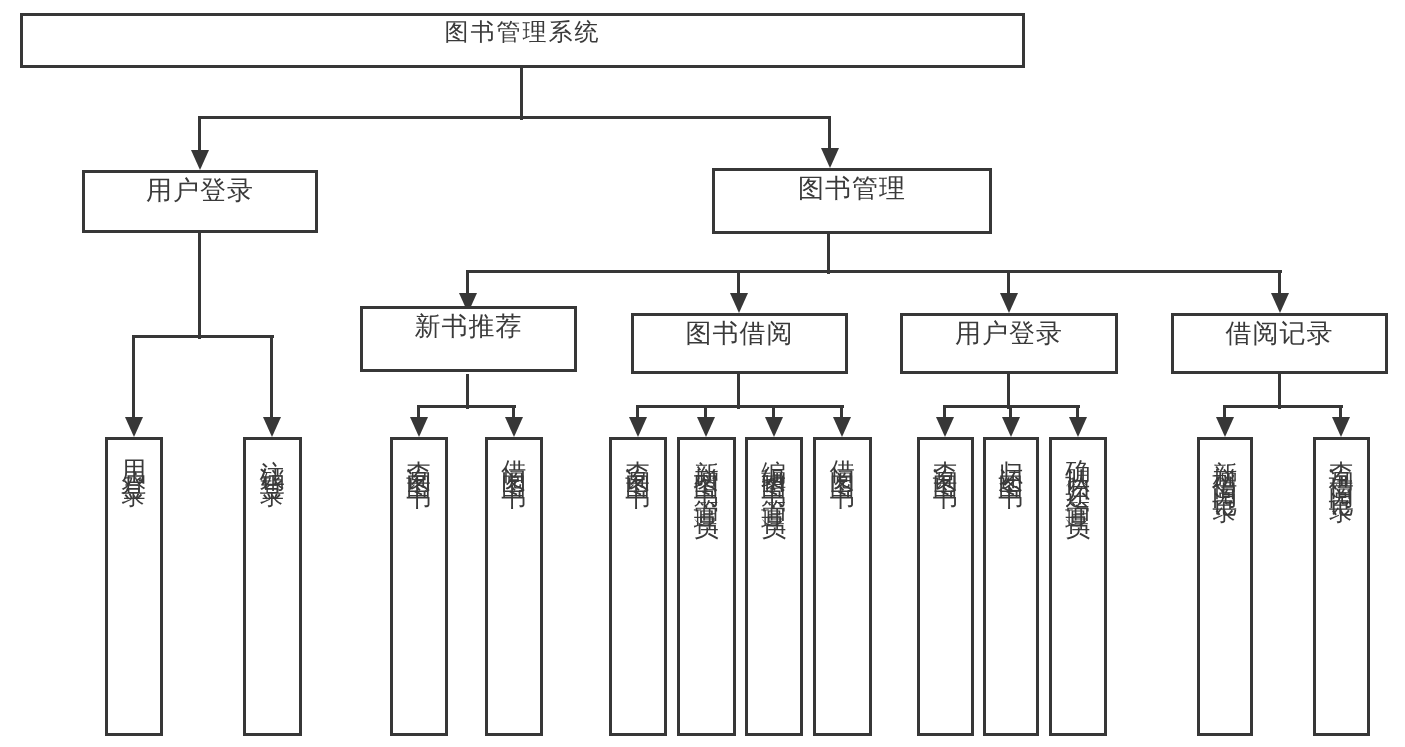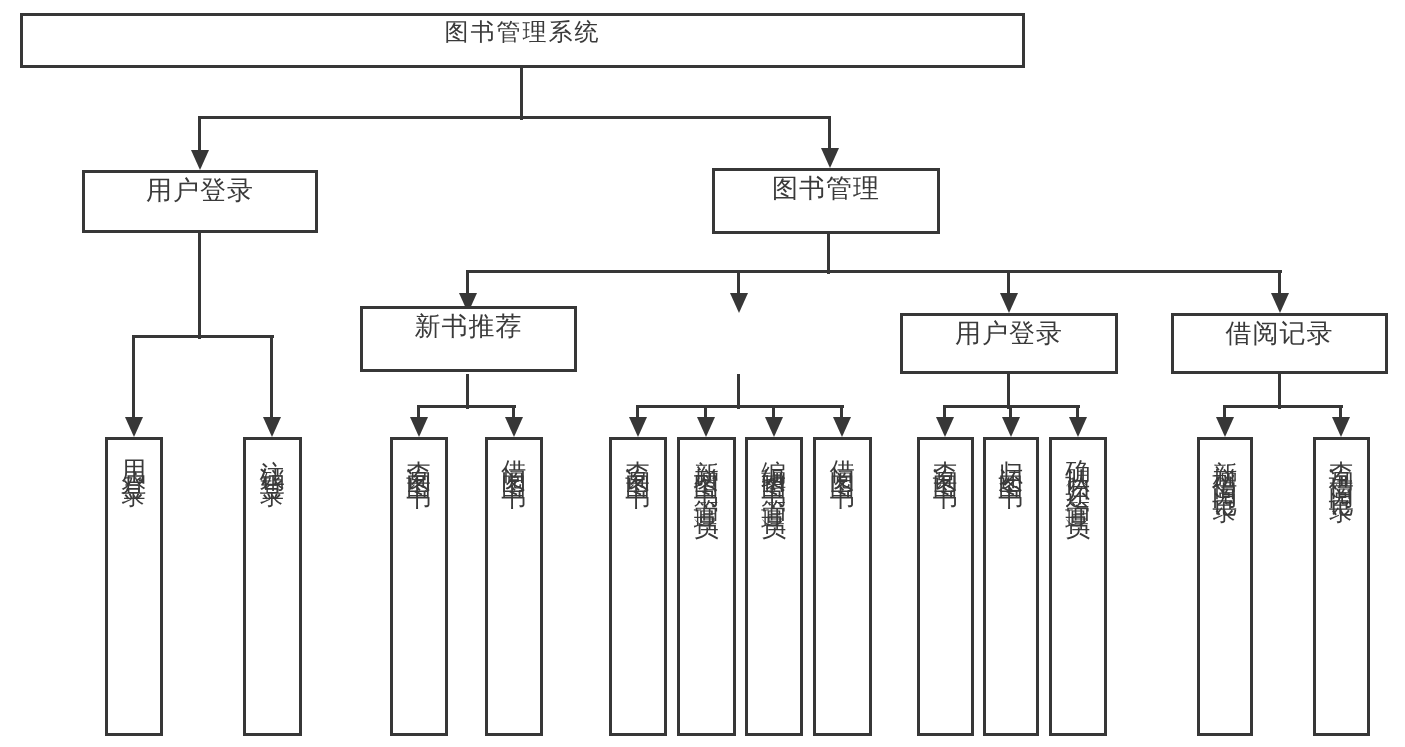--- a/index.html
+++ b/index.html
@@ -33,25 +33,28 @@
 </head>
 <body>
 
 <div class="canvas">
 <div class="node h root" style="left: 20px; top: 13px; width: 1005px; height: 55px;">
       <span class="lbl">图书管理系统</span>
     </div>
     <div class="node h" style="left: 82px; top: 170px; width: 236px; height: 63px;">
       <span class="lbl">用户登录</span>
     </div>
-    <div class="node h" style="left: 712px; top: 168px; width: 228px; height: 66px;">
+    <div class="node h" style="left: 712px; top: 168px; width: 280px; height: 66px;">
       <span class="lbl">图书管理</span>
     </div>
     <div class="node h" style="left: 360px; top: 306px; width: 217px; height: 66px; font-family: Liberation Mono, monospace;">
       <span class="lbl">新书推荐</span>
+    </div>
+    <div class="node h" style="left: 631px; top: 313px; width: 217px; height: 61px;">
+      <span class="lbl">图书借阅</span>
     </div>
     <div class="node h" style="left: 900px; top: 313px; width: 218px; height: 61px;">
       <span class="lbl">用户登录</span>
     </div>
     <div class="node h" style="left: 1171px; top: 313px; width: 217px; height: 61px;">
       <span class="lbl">借阅记录</span>
     </div>
     <div class="node v" style="left: 105px; top: 437px; width: 58px; height: 299px;">
       <span class="lbl">用户登录</span>
     </div>

